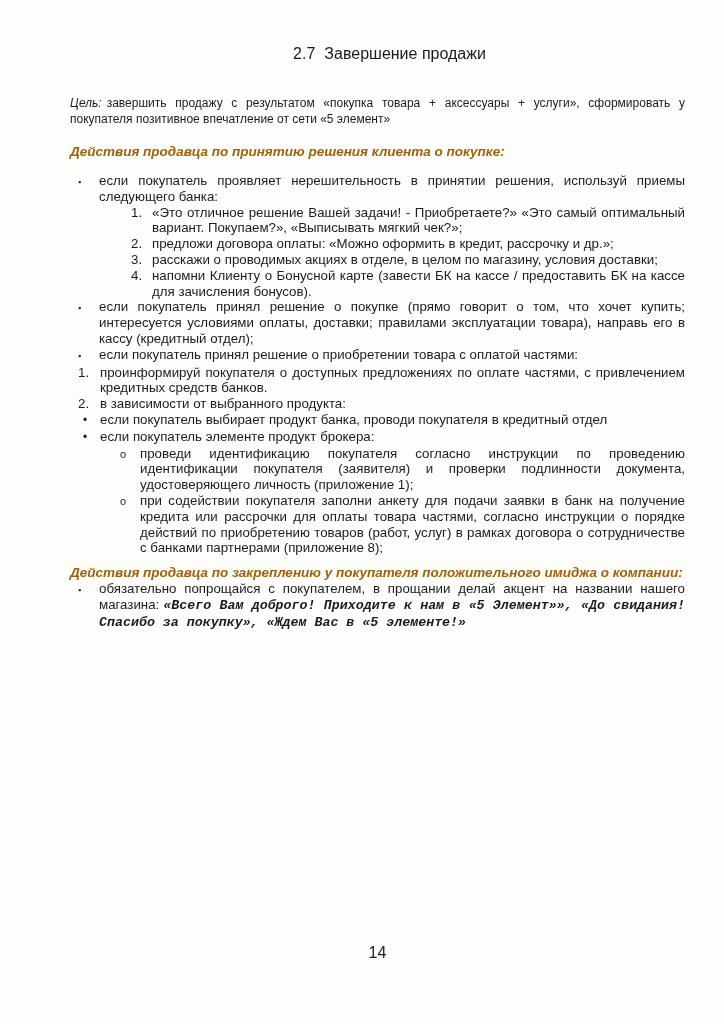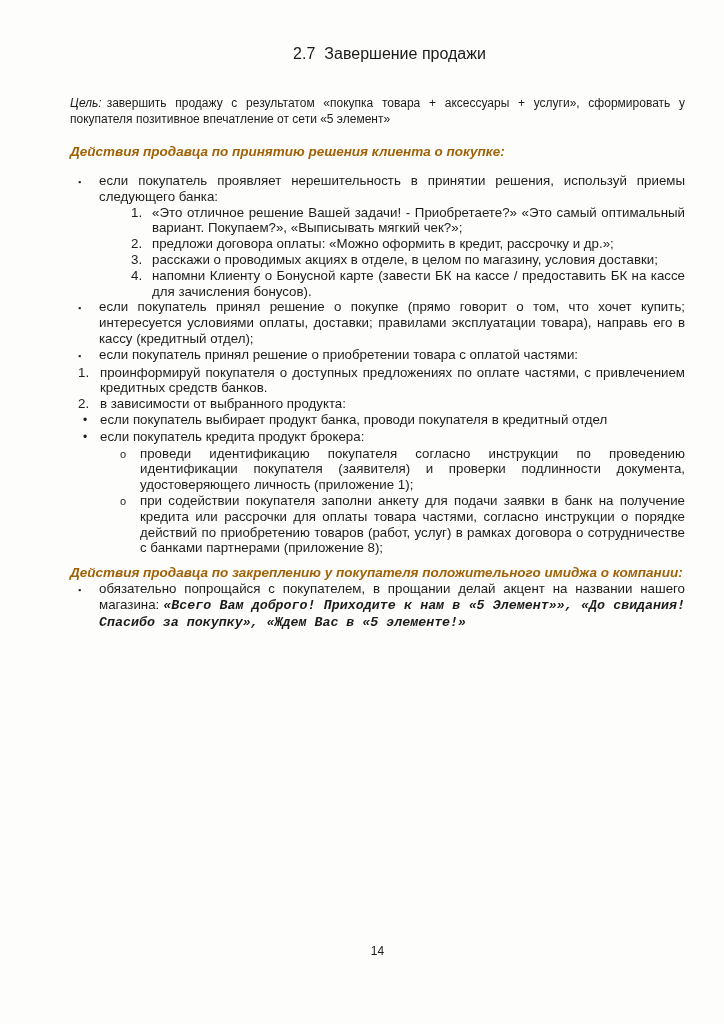--- a/index.html
+++ b/index.html
@@ -89,21 +89,21 @@
     font-weight: bold;
     font-style: italic;
     font-family: Liberation Mono, monospace;
   }
   .pagenum {
     position: absolute;
     left: 70px;
     width: 615px;
     top: 944px;
     text-align: center;
-    font-size: 12px;
+    font-size: 16px;
     color: #1c1c1c;
   }
 </style>
 </head>
 <body>
 
 <div class="page">
   <div class="content">
 
     <h1 class="title"><span class="title-num">2.7</span><span>Завершение продажи</span></h1>
@@ -151,21 +151,21 @@
       <div class="row snum">
         <span class="mk">2.</span>
         <span class="tx">в зависимости от выбранного продукта:</span>
       </div>
       <div class="row dot">
         <span class="mk">•</span>
         <span class="tx">если покупатель выбирает продукт банка, проводи покупателя в кредитный отдел</span>
       </div>
       <div class="row dot">
         <span class="mk">•</span>
-        <span class="tx">если покупатель кредита продукт брокера:</span>
+        <span class="tx">если покупатель элементе продукт брокера:</span>
       </div>
       <div class="row circ">
         <span class="mk">o</span>
         <span class="tx">проведи идентификацию покупателя согласно инструкции по проведению идентификации покупателя (заявителя) и проверки подлинности документа, удостоверяющего личность (приложение 1);</span>
       </div>
       <div class="row circ">
         <span class="mk">o</span>
         <span class="tx">при содействии покупателя заполни анкету для подачи заявки в банк на получение кредита или рассрочки для оплаты товара частями, согласно инструкции о порядке действий по приобретению товаров (работ, услуг) в рамках договора о сотрудничестве с банками партнерами (приложение 8);</span>
       </div>
 

